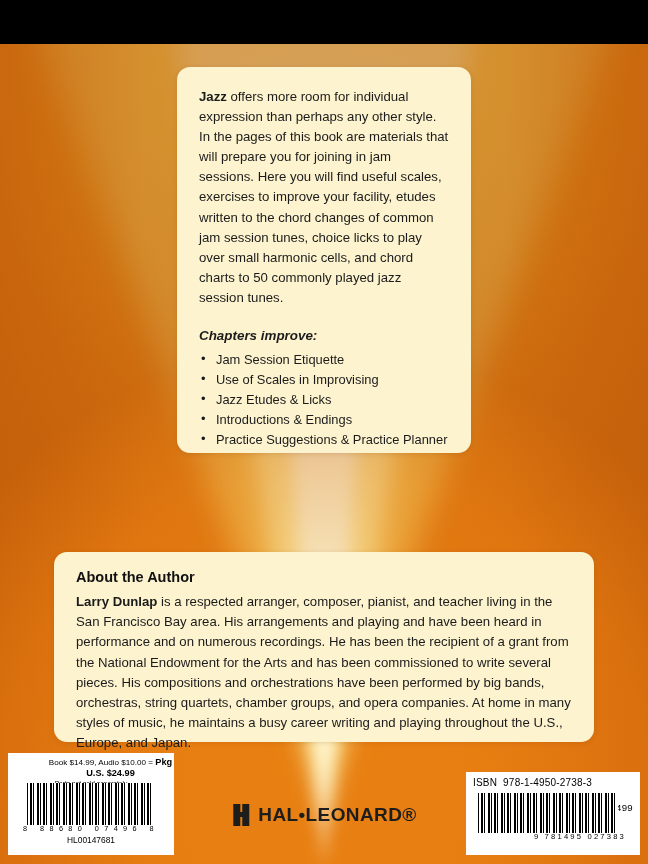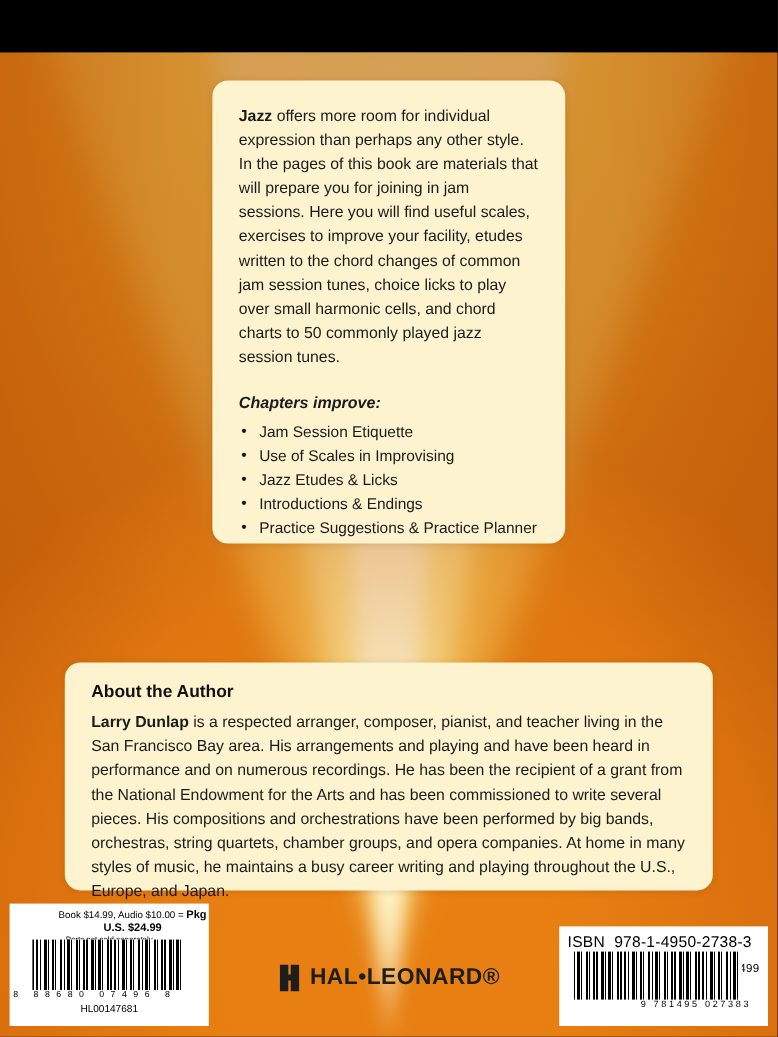--- a/index.html
+++ b/index.html
@@ -199,21 +199,21 @@
     position: absolute;
     left: 466px;
     top: 772px;
     width: 174px;
     height: 83px;
     background: #ffffff;
     box-sizing: border-box;
     padding: 4px 6px 0 6px;
   }
   .isbn-line {
-    font-size: 13px;
+    font-size: 10px;
     color: #000;
     margin: 1px 0 0 1px;
     letter-spacing: 0.2px;
   }
   .isbn-five {
     position: absolute;
     right: 7px;
     top: 30px;
     font-size: 9.6px;
     color: #000;
@@ -245,21 +245,21 @@
   }
   .barcode.ean {
     position: absolute;
     left: 478px;
     top: 793px;
     width: 140px;
     height: 40px;
   }
   .upc-digits {
     position: absolute;
-    left: 0;
+    left: 12px;
     top: 824px;
     width: 158px;
     font-size: 7.3px;
     color: #000;
     letter-spacing: 5.4px;
     text-align: center;
   }
   .ean-digits {
     position: absolute;
     left: 470px;

